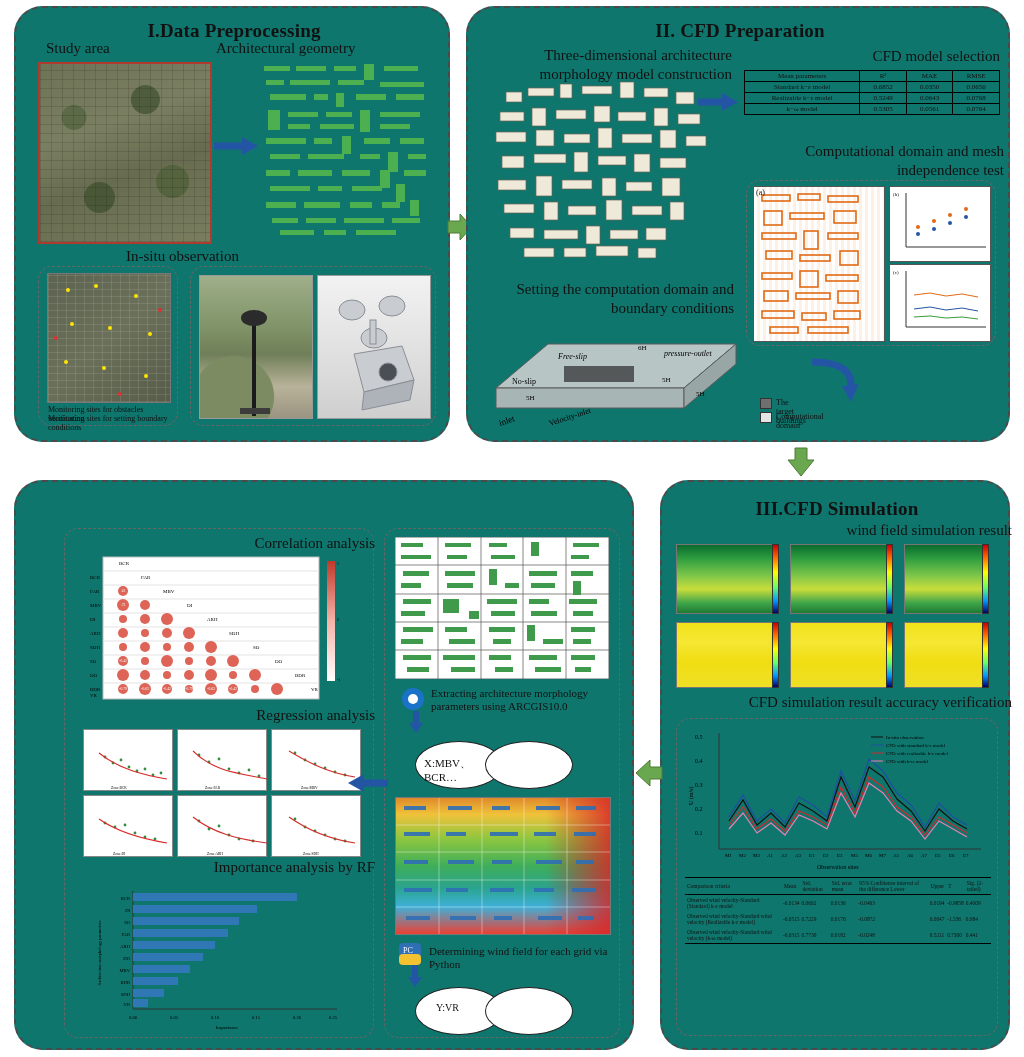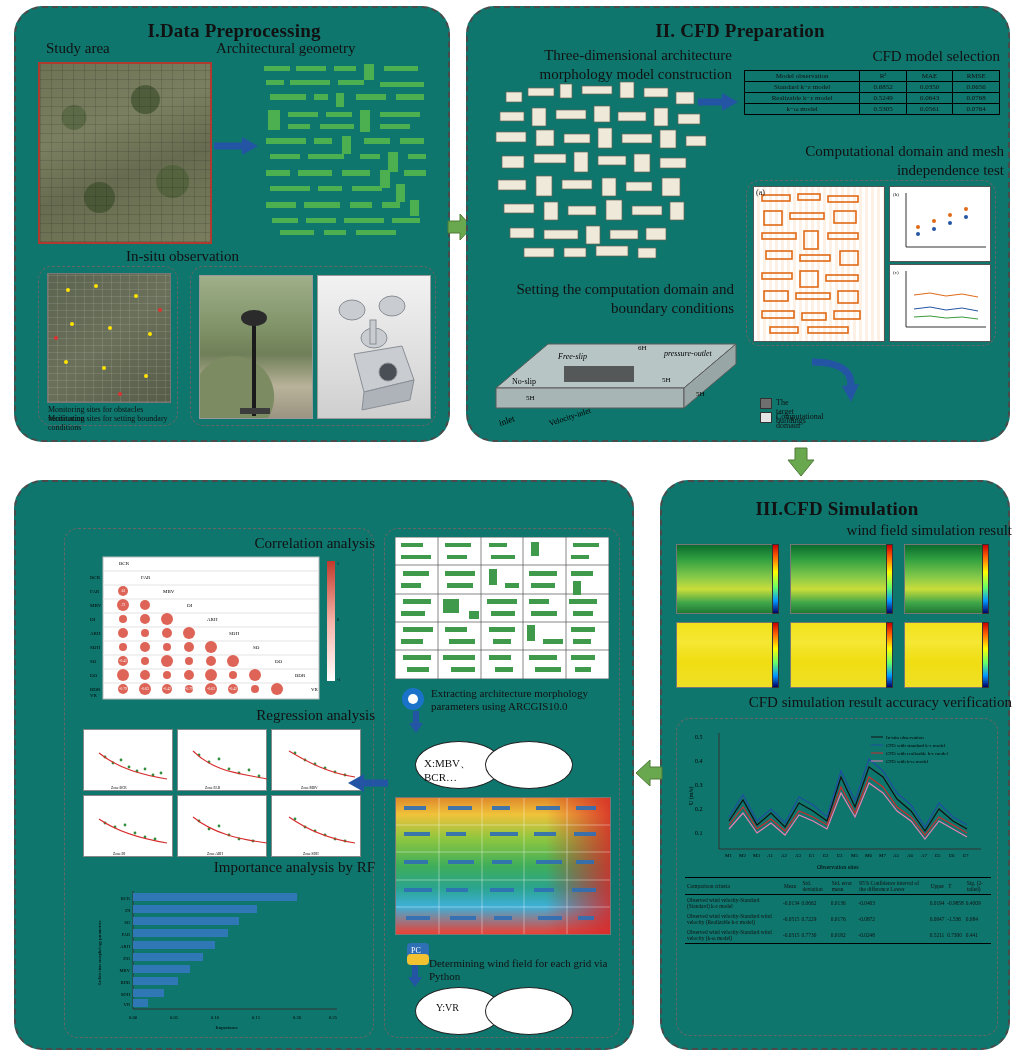--- a/index.html
+++ b/index.html
@@ -224,21 +224,21 @@
 
 <div class="panel" id="panel2">
   <div class="ptitle" style="position:absolute;left:0;top:12px;width:544px;">II. CFD Preparation</div>
 
   <div class="sub" style="position:absolute;left:14px;top:38px;width:250px;line-height:1.25;">Three-dimensional architecture morphology model construction</div>
   <div class="sub" style="position:absolute;left:276px;top:40px;width:256px;">CFD model selection</div>
 
   <table class="cfd" style="left:276px;top:62px;width:256px;">
     <thead>
       <tr>
-        <th>Model observation</th>
+        <th>Mean parameters</th>
         <th>R²</th>
         <th>MAE</th>
         <th>RMSE</th>
       </tr>
     </thead>
     <tbody>
       <tr>
         <td>Standard k−ε model</td>
         <td>0.6852</td>
         <td>0.0350</td>
@@ -881,31 +881,31 @@
             <rect x="176" y="90" width="24" height="4"></rect>
           <rect x="10" y="118" width="24" height="4"></rect>
             <rect x="54" y="118" width="26" height="4"></rect>
             <rect x="98" y="118" width="18" height="4"></rect>
           <rect x="142" y="118" width="24" height="4"></rect>
             <rect x="182" y="118" width="16" height="4"></rect>
         </g>
       </svg>
     </div>
 
-    <div style="position:absolute;left:20px;top:412px;">
+    <div style="position:absolute;left:12px;top:412px;">
       <svg width="26" height="26">
         <rect x="2" y="2" width="22" height="22" rx="4" fill="#2f6fb5"></rect>
         <rect x="2" y="13" width="22" height="11" rx="4" fill="#f2c230"></rect>
         <text x="6" y="12" font-size="8" fill="#fff">PC</text>
       </svg>
     </div>
     <svg style="position:absolute;left:23px;top:436px;" width="14" height="22">
       <path d="M4,0 L10,0 L10,12 L14,12 L7,22 L0,12 L4,12 Z" fill="#2455a4"></path>
     </svg>
-    <div class="caption" style="left:44px;top:416px;width:180px;margin-top:12px;">Determining wind field for each grid via Python</div>
+    <div class="caption" style="left:44px;top:416px;width:180px;">Determining wind field for each grid via Python</div>
 
     <div class="ellipse" style="left:30px;top:458px;width:86px;height:46px;">
       <span style="position:absolute;left:20px;top:14px;font-size:10px;">Y:VR</span>
     </div>
     <div class="ellipse" style="left:100px;top:458px;width:86px;height:46px;"></div>
   </div>
 
   <svg style="position:absolute;left:330px;top:290px;" width="44" height="22">
     <path d="M42,11 L16,11" stroke="#2455a4" stroke-width="7" fill="none"></path>
     <path d="M18,2 L2,11 L18,20 Z" fill="#2455a4"></path>

